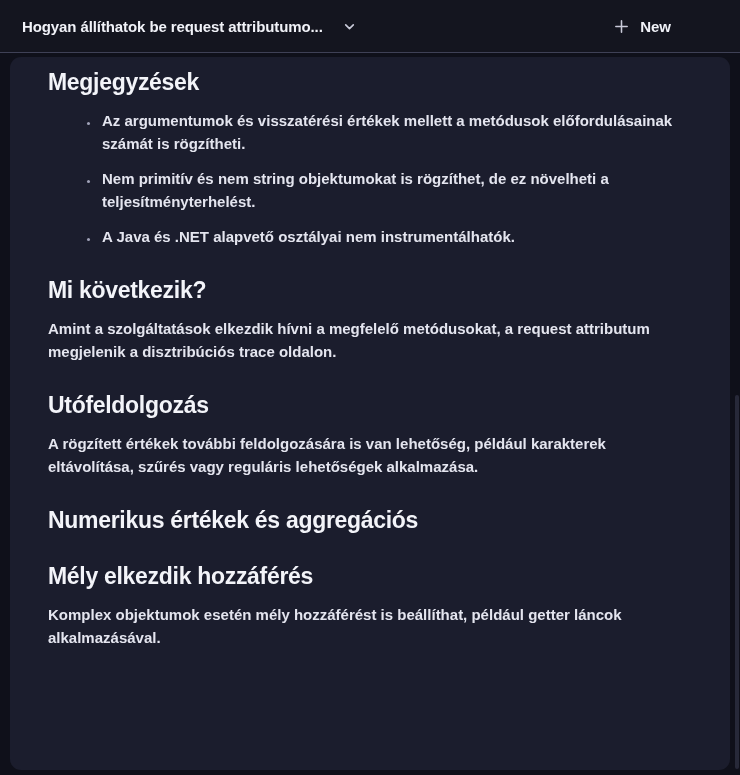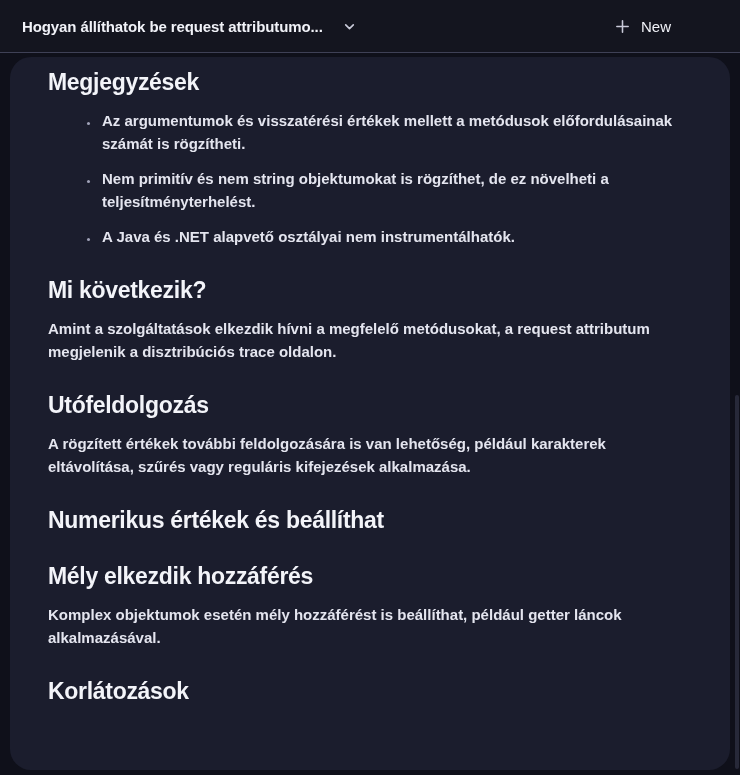--- a/index.html
+++ b/index.html
@@ -27,33 +27,33 @@
   }
   .title-btn .title {
     color: #f1f2f8; font-size: 15px; font-weight: 700;
     letter-spacing: -0.1px; white-space: nowrap;
   }
   .topbar-right { display: flex; align-items: center; gap: 30px; }
   .new-btn {
     display: flex; align-items: center; gap: 10px;
     background: none; border: none; padding: 0; cursor: pointer;
   }
-  .new-btn span { color: #f1f2f8; font-size: 15px; font-weight: 400; }
+  .new-btn span { color: #f1f2f8; font-size: 15px; font-weight: 700; }
   .icon-btn { background: none; border: none; padding: 0; cursor: pointer; display: flex; align-items: center; }
   .ic { display: block; }
 
   .divider { height: 1px; background: #3f4156; }
 
   
   .panel {
     position: absolute;
     left: 10px; right: 10px;
     top: 57px; bottom: 5px;
     background: #1b1d2d;
-    border-radius: 21px;
+    border-radius: 11px;
     overflow: hidden;
   }
   .content {
     padding: 12px 40px 6px 38px;
     color: #e4e5ef;
     font-size: 15px;
     line-height: 23px;
     font-weight: 600;
   }
   .content h2 {
@@ -123,27 +123,26 @@
       <ul>
         <li>Az argumentumok és visszatérési értékek mellett a metódusok előfordulásainak számát is rögzítheti.</li>
         <li>Nem primitív és nem string objektumokat is rögzíthet, de ez növelheti a teljesítményterhelést.</li>
         <li>A Java és .NET alapvető osztályai nem instrumentálhatók.</li>
       </ul>
 
       <h2>Mi következik?</h2>
       <p>Amint a szolgáltatások elkezdik hívni a megfelelő metódusokat, a request attributum megjelenik a disztribúciós trace oldalon.</p>
 
       <h2>Utófeldolgozás</h2>
-      <p>A rögzített értékek további feldolgozására is van lehetőség, például karakterek eltávolítása, szűrés vagy reguláris kifejezések alkalmazása.</p>
+      <p>A rögzített értékek további feldolgozására is van lehetőség, például karakterek eltávolítása, szűrés vagy reguláris lehetőségek alkalmazása.</p>
 
-      <h2>Numerikus értékek és beállíthat</h2>
+      <h2>Numerikus értékek és aggregációs</h2>
 
       <h2>Mély elkezdik hozzáférés</h2>
       <p>Komplex objektumok esetén mély hozzáférést is beállíthat, például getter láncok alkalmazásával.</p>
 
-      <h2>Korlátozások</h2>
 
     </div>
   </main>
 
   <div class="scroll-thumb"></div>
 
 </div>
 
 </body></html>

